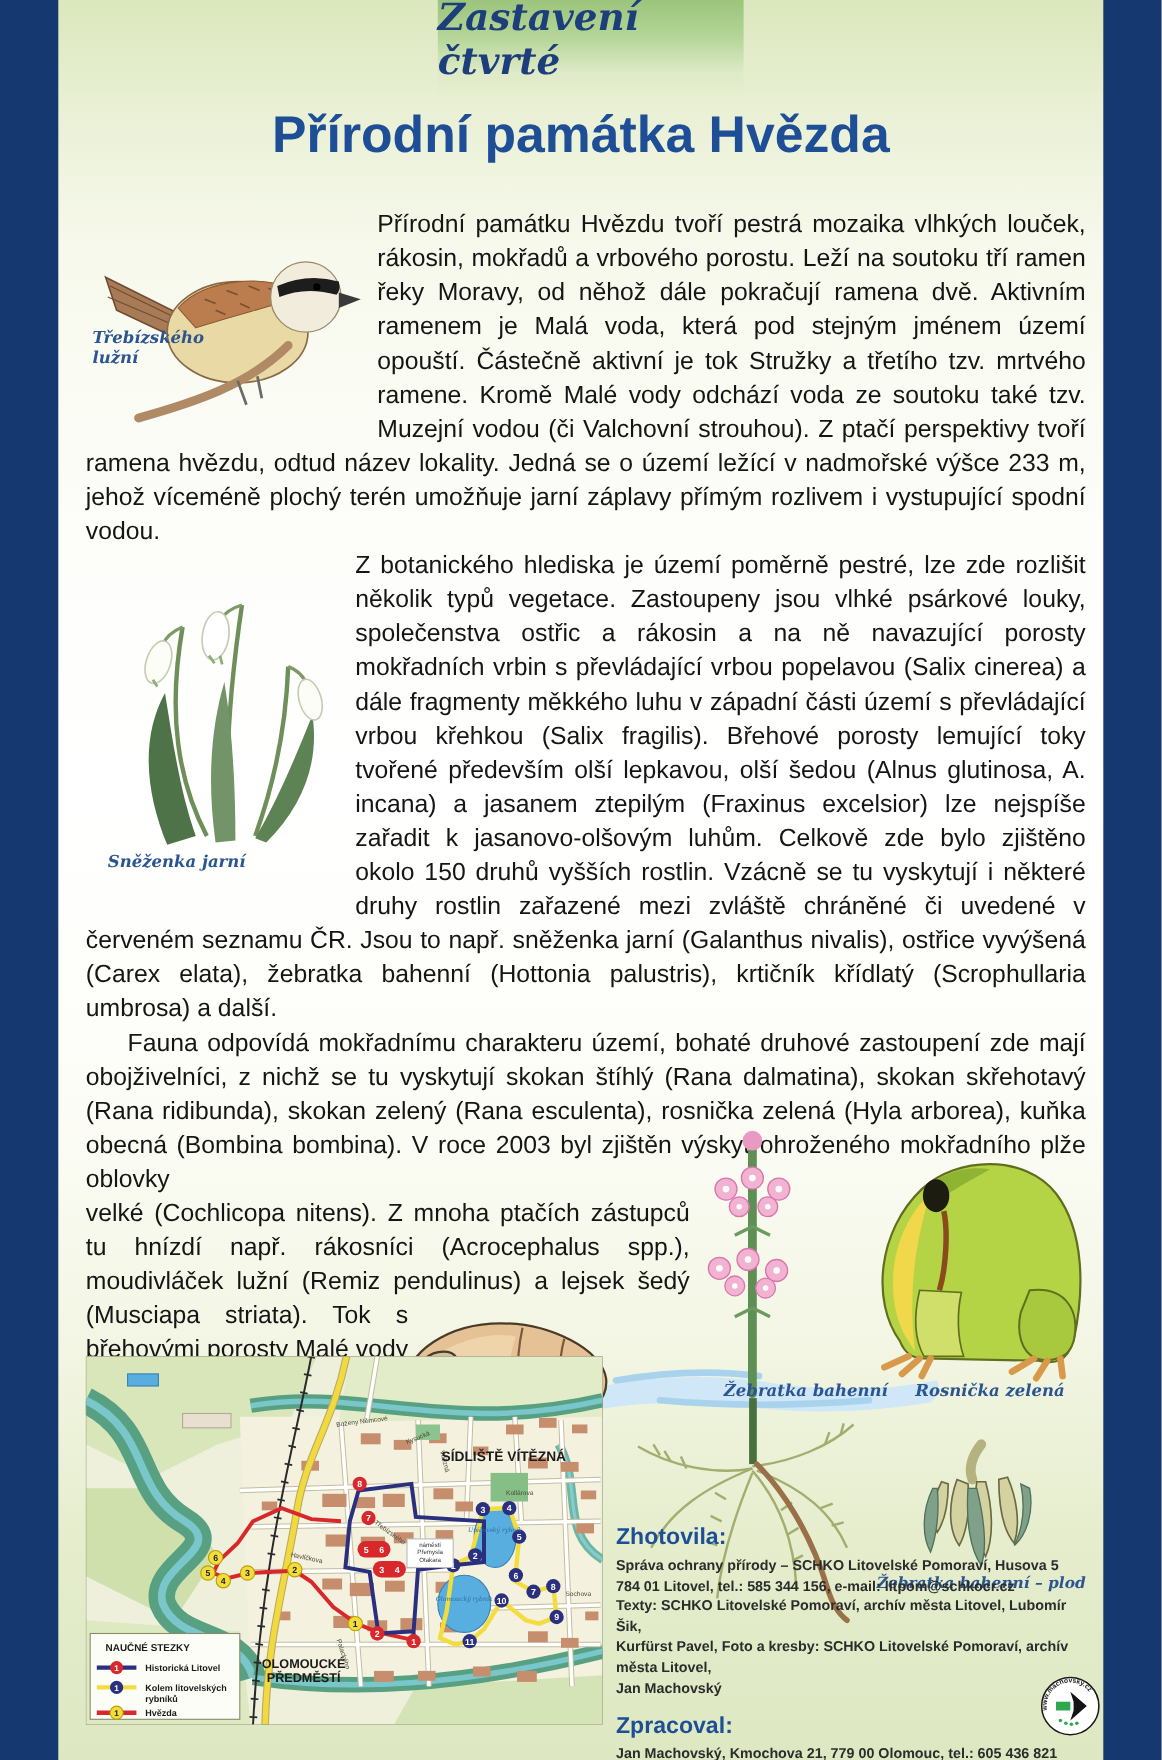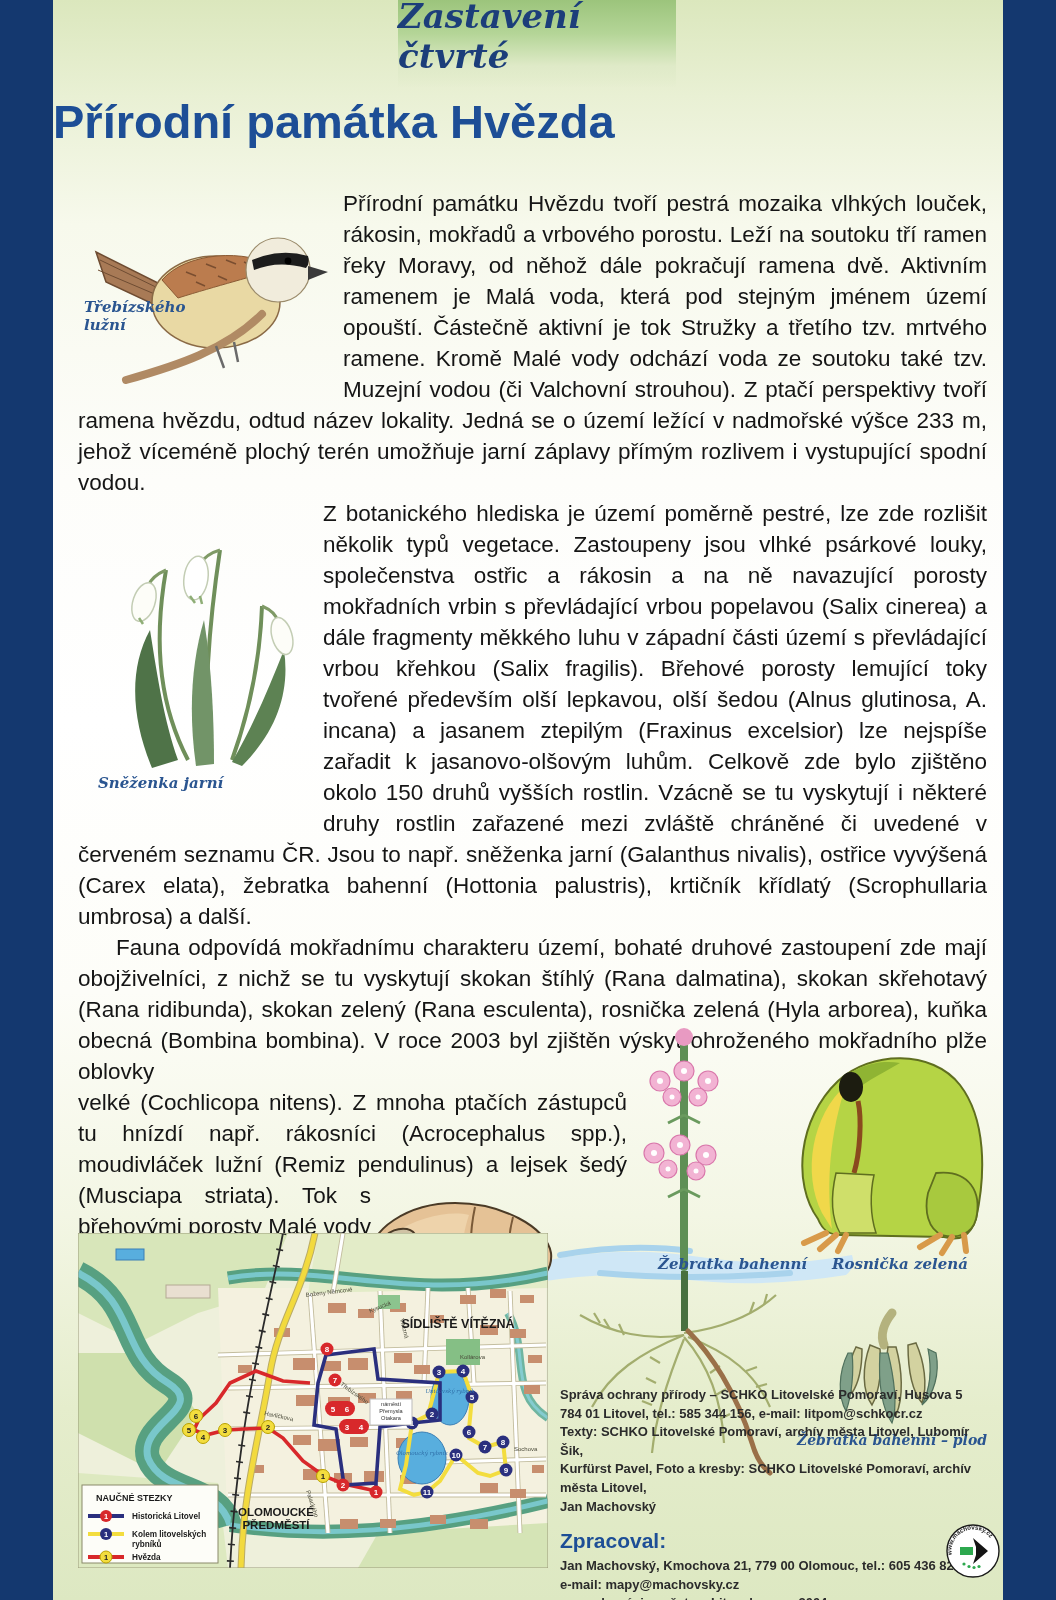--- a/index.html
+++ b/index.html
@@ -6,21 +6,21 @@
   .page{position:relative;width:1056px;height:1600px;margin:0 auto;overflow:hidden;
     font-family:"Liberation Sans",sans-serif;
     background:linear-gradient(180deg,#dbe7bd 0%,#e9f0d4 6%,#f7f9ec 14%,#fdfdfa 30%,#ffffff 45%,#fdfdf8 62%,#f3f6e4 76%,#e5edcc 88%,#dde8c2 100%);}
   .edge{position:absolute;top:0;width:53px;height:1600px;background:#14386f;}
   .edge.left{left:0;} .edge.right{left:1003px;}
   .kicker-box{position:absolute;left:398px;top:0;width:278px;height:88px;
     background:linear-gradient(180deg,#9cc47c 0%,#b4d597 38%,#dfeac8 75%,rgba(246,249,238,0) 100%);
     display:flex;align-items:flex-end;justify-content:center;}
   .kicker{font-family:"DejaVu Serif",serif;font-style:italic;font-weight:bold;
     font-size:34px;color:#1c3e7a;padding-bottom:12px;}
-  .title{position:absolute;left:53px;top:94px;width:950px;text-align:left;
+  .title{position:absolute;left:53px;top:94px;width:950px;text-align:center;
     font-weight:bold;font-size:47px;color:#1d4e96;}
   #text-flow{position:absolute;left:53px;top:188px;width:950px;box-sizing:border-box;
     padding:0 16px 0 25px;font-size:22.5px;line-height:31px;text-align:justify;color:#151515;}
   #text-flow p{margin:0;}
   .ind{text-indent:38px;}
   figure{margin:0;}
   .cap{font-family:"DejaVu Serif",serif;font-style:italic;font-weight:bold;
     color:#2a5590;font-size:15px;line-height:18px;text-align:left;text-indent:0;}
   .fig-bird-left{float:left;width:255px;height:202px;margin:0 10px 4px 0;position:relative;}
   .fig-bird-left svg{position:absolute;left:-12px;top:2px;}
@@ -400,20 +400,21 @@
         <line x1="10" y1="324" x2="46" y2="324" stroke="#d8282b" stroke-width="4"></line>
         <circle cx="28" cy="324" r="6" fill="#f3dd3e" stroke="#b9a100"></circle>
         <text x="28" y="327" font-size="7.5" font-weight="bold" fill="#222" text-anchor="middle">1</text>
         <text x="54" y="327" font-family="Liberation Sans, sans-serif" font-size="8.2" font-weight="bold" fill="#1a1a1a">Hvězda</text>
       </g>
       <rect x="0" y="0" width="470" height="335" fill="none" stroke="#9a9a7a"></rect>
     </svg>
   </div>
 
   <div class="credits">
+    <h3 class="credit-h">Zhotovila:</h3>
     <p class="credit-p">Správa ochrany přírody – SCHKO Litovelské Pomoraví, Husova 5
 784 01 Litovel, tel.: 585 344 156, e-mail: litpom@schkocr.cz
 Texty: SCHKO Litovelské Pomoraví, archív města Litovel, Lubomír Šik,
 Kurfürst Pavel, Foto a kresby: SCHKO Litovelské Pomoraví, archív města Litovel,
 Jan Machovský</p>
     <h3 class="credit-h">Zpracoval:</h3>
     <p class="credit-p">Jan Machovský, Kmochova 21, 779 00 Olomouc, tel.: 605 436 821
 e-mail: mapy@machovsky.cz
 ve spolupráci s městem Litovel v roce 2004</p>
   </div>

